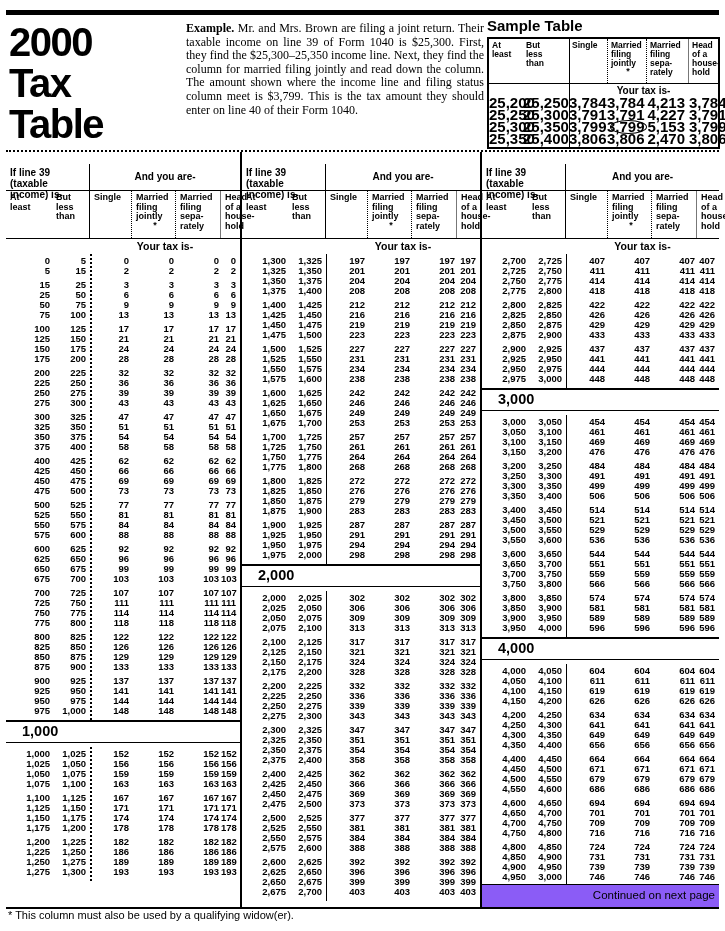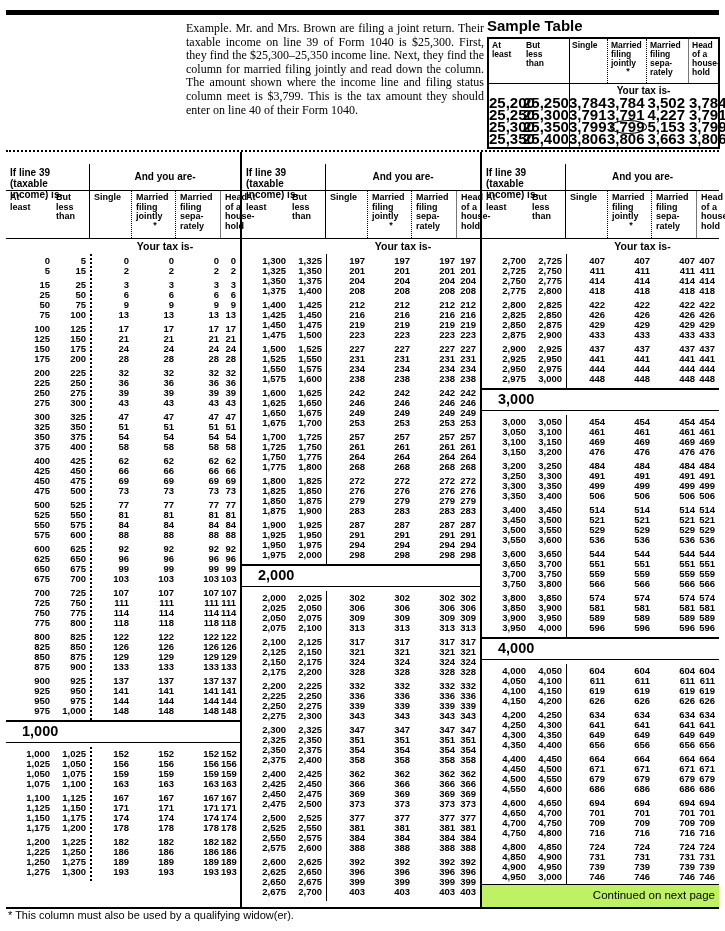--- a/index.html
+++ b/index.html
@@ -5,21 +5,21 @@
   html,body{margin:0;padding:0;background:#888;}
   .page{position:relative;width:725px;height:931px;background:#fff;color:#000;
         font-family:"Liberation Sans",sans-serif;overflow:hidden;}
   .topbar{position:absolute;left:6px;top:10px;width:713px;height:5px;background:#000;}
   .title{position:absolute;left:9px;top:22px;font-size:40px;font-weight:bold;
          line-height:41px;letter-spacing:-1.5px;white-space:pre-line;}
   .instructions{position:absolute;left:186px;top:22px;width:298px;
         font-family:"Liberation Serif",serif;font-size:12px;line-height:13.6px;}
   .instr-bold{font-weight:bold;margin:0 0 5px 0;white-space:pre-line;}
   .instr-example{margin:0;text-align:justify;}
-  .instr-example b{font-weight:normal;}
+  .instr-example b{font-weight:bold;}
 
   
   .sample{position:absolute;left:487px;top:17px;width:233px;}
   .sample-title{font-size:15px;font-weight:bold;margin-bottom:3px;}
   .sample-box{border:2px solid #000;position:relative;}
   .s-vline{position:absolute;left:80px;top:0;bottom:0;width:0;border-left:1px solid #000;}
   .s-hd{display:grid;grid-template-columns:34px 46px 38px 40px 42px 1fr;
         font-size:8.5px;font-weight:bold;line-height:9px;min-height:44px;}
   .s-hd .h{white-space:pre-line;padding:2px 1px 0 3px;}
   .s-hd .h.mfj{border-left:1px dotted #000;border-right:1px dotted #000;}
@@ -58,29 +58,32 @@
   .tblock.b1 .vline{border-left:2px dotted #000;}
   .tgroup{padding-bottom:4px;}
   .trow{display:grid;grid-template-columns:46px 38px 41px 45px 45px 1fr;
         height:10px;font-size:9.5px;font-weight:bold;line-height:10px;}
   .tc{text-align:right;padding-right:2px;}
   .tc.c1{padding-right:4px;}
   .tc.c5{padding-right:4px;}
   .secrow{font-size:14.5px;font-weight:bold;border-top:2px solid #000;
         border-bottom:1.5px solid #000;padding:2px 0 3px 16px;margin:0 0 4px 0;line-height:15px;}
   .continued{position:absolute;left:0;right:0;bottom:0;border-top:1.5px solid #000;
-        text-align:right;font-size:11.5px;padding:4px 4px 6px 0;background:#bef264;}
+        text-align:right;font-size:11.5px;padding:4px 4px 6px 0;background:#8b5cf6;}
   .footnote{position:absolute;left:8px;top:909px;font-size:11px;}
 </style>
 </head>
 <body>
 
 <div class="page">
   <div class="topbar"></div>
 
+  <div class="title">2000
+Tax
+Table</div>
 
   <div class="instructions">
     <p class="instr-example"><b>Example.</b><span> Mr. and Mrs. Brown are filing a joint return. Their taxable income on line 39 of Form 1040 is $25,300. First, they find the $25,300–25,350 income line. Next, they find the column for married filing jointly and read down the column. The amount shown where the income line and filing status column meet is $3,799. This is the tax amount they should enter on line 40 of their Form 1040.</span></p>
   </div>
 
   <div class="sample">
     <div class="sample-title">Sample Table</div>
     <div class="sample-box">
       <div class="s-vline"></div>
       <div class="s-hd">
@@ -102,21 +105,21 @@
 house-
 hold</div>
       </div>
       <div class="s-yourtax">Your tax is-</div>
       <div class="s-body">
           <div class="trow">
             <div class="tc c0">25,200</div>
             <div class="tc c1">25,250</div>
             <div class="tc c2">3,784</div>
             <div class="tc c3">3,784</div>
-            <div class="tc c4">3,502</div>
+            <div class="tc c4">4,213</div>
             <div class="tc c5">3,784</div>
           </div>
           <div class="trow">
             <div class="tc c0">25,250</div>
             <div class="tc c1">25,300</div>
             <div class="tc c2">3,791</div>
             <div class="tc c3">3,791</div>
             <div class="tc c4">4,227</div>
             <div class="tc c5">3,791</div>
           </div>
@@ -126,21 +129,21 @@
             <div class="tc c2">3,799</div>
             <div class="tc c3 circled">3,799</div>
             <div class="tc c4">5,153</div>
             <div class="tc c5">3,799</div>
           </div>
           <div class="trow">
             <div class="tc c0">25,350</div>
             <div class="tc c1">25,400</div>
             <div class="tc c2">3,806</div>
             <div class="tc c3">3,806</div>
-            <div class="tc c4">3,663</div>
+            <div class="tc c4">2,470</div>
             <div class="tc c5">3,806</div>
           </div>
         </div>
     </div>
   </div>
 
   <div class="tax-table">
     <div class="tblock b1">
       <div class="hd1">
         <div class="inc">If line 39

